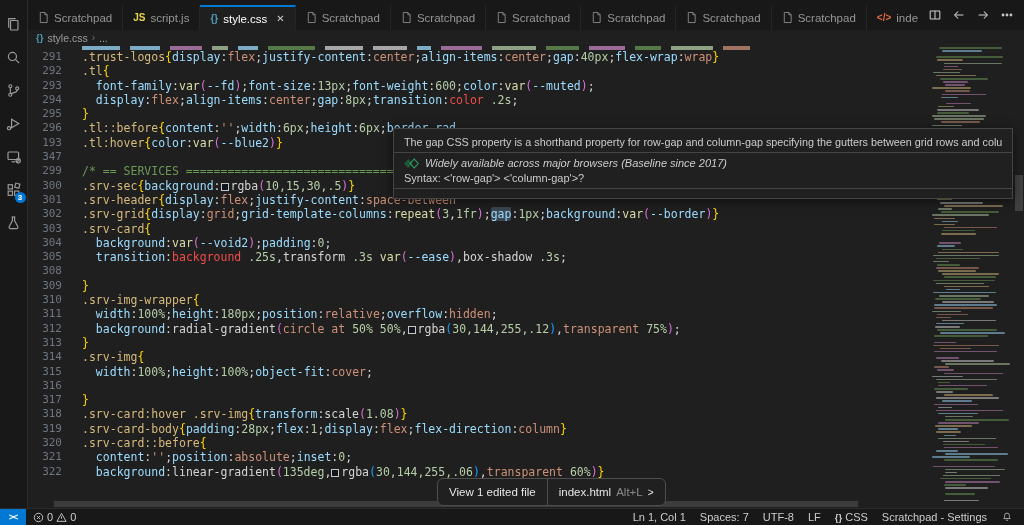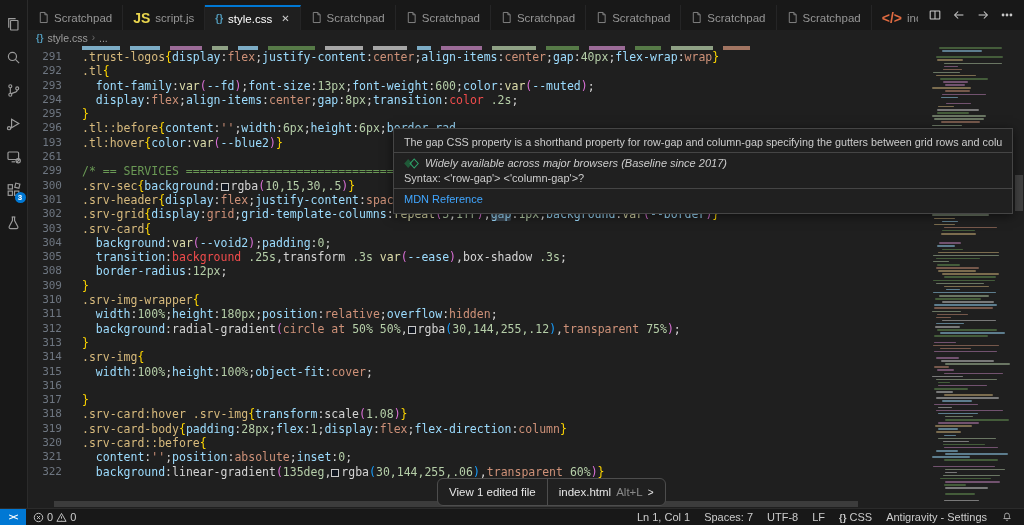--- a/index.html
+++ b/index.html
@@ -14,21 +14,21 @@
   .act-item svg{stroke:#9b9b9b;fill:none;stroke-width:1.1;}
   .badge{position:absolute;right:2px;bottom:3px;background:#0078d4;color:#fff;border-radius:50%;
     width:11px;height:11px;font-size:8px;line-height:11px;text-align:center;font-weight:bold;}
 
   
   #tabbar{position:absolute;left:28px;top:0;right:0;height:30px;background:#181818;display:flex;align-items:flex-end;}
   #tabs{display:flex;height:25px;overflow:hidden;flex:0 1 auto;}
   .tab{display:flex;align-items:center;gap:5px;padding:0 10px;height:25px;background:#181818;
     border-right:1px solid #252526;font-size:11.5px;color:#969696;white-space:nowrap;box-sizing:border-box;cursor:pointer;}
   .tab.active{background:#1f1f1f;color:#ffffff;border-top:2px solid #0078d4;height:25px;}
-  .tabicon{font-size:14px;font-weight:bold;line-height:1;}
+  .tabicon{font-size:10px;font-weight:bold;line-height:1;}
   .tabicon.js{color:#e8d44d;}
   .tabicon.css{color:#519aba;font-size:10px;}
   .tabicon.html{color:#e06b41;}
   .tabicon.file svg{stroke:#8a8a8a;fill:none;stroke-width:1;}
   .tabclose{margin-left:4px;font-size:10px;color:#cccccc;}
   #tab-actions{margin-left:auto;display:flex;align-items:center;gap:10px;padding:0 10px;height:30px;color:#cccccc;}
   #tab-actions svg{stroke:#cccccc;fill:none;stroke-width:1.2;}
 
   
   #breadcrumb{position:absolute;left:28px;top:30px;right:0;height:15px;background:#1f1f1f;
@@ -301,21 +301,21 @@
         </div>
         <div class="code-line">
           <span class="ln">296</span>
           <span class="lc"><span class="tk-sel">.tl::before</span><span class="tk-b1">{</span><span class="tk-prop">content</span><span class="tk-p">:</span><span class="tk-v">''</span><span class="tk-p">;</span><span class="tk-prop">width</span><span class="tk-p">:</span><span class="tk-n">6px</span><span class="tk-p">;</span><span class="tk-prop">height</span><span class="tk-p">:</span><span class="tk-n">6px</span><span class="tk-p">;</span><span class="tk-prop">border-rad</span></span>
         </div>
         <div class="code-line">
           <span class="ln">193</span>
           <span class="lc"><span class="tk-sel">.tl:hover</span><span class="tk-b1">{</span><span class="tk-prop">color</span><span class="tk-p">:</span><span class="tk-f">var</span><span class="tk-b2">(</span><span class="tk-prop">--blue2</span><span class="tk-b2">)</span><span class="tk-b1">}</span></span>
         </div>
         <div class="code-line">
-          <span class="ln">261</span>
+          <span class="ln">347</span>
           <span class="lc"></span>
         </div>
         <div class="code-line">
           <span class="ln">299</span>
           <span class="lc"><span class="tk-c">/* == SERVICES ==========================================</span></span>
         </div>
         <div class="code-line">
           <span class="ln">300</span>
           <span class="lc"><span class="tk-sel">.srv-sec</span><span class="tk-b1">{</span><span class="tk-prop">background</span><span class="tk-p">:</span><span class="tk-sw"></span><span class="tk-w">rgba</span><span class="tk-b2">(</span><span class="tk-n">10,15,30,.5</span><span class="tk-b2">)</span><span class="tk-b1">}</span></span>
         </div>
@@ -334,21 +334,20 @@
         <div class="code-line">
           <span class="ln">304</span>
           <span class="lc"><span class="tk-p">  </span><span class="tk-prop">background</span><span class="tk-p">:</span><span class="tk-f">var</span><span class="tk-b2">(</span><span class="tk-prop">--void2</span><span class="tk-b2">)</span><span class="tk-p">;</span><span class="tk-prop">padding</span><span class="tk-p">:</span><span class="tk-n">0</span><span class="tk-p">;</span></span>
         </div>
         <div class="code-line">
           <span class="ln">305</span>
           <span class="lc"><span class="tk-p">  </span><span class="tk-prop">transition</span><span class="tk-p">:</span><span class="tk-r">background</span><span class="tk-p"> </span><span class="tk-n">.25s</span><span class="tk-p">,</span><span class="tk-w">transform</span><span class="tk-p"> </span><span class="tk-n">.3s</span><span class="tk-p"> </span><span class="tk-f">var</span><span class="tk-b2">(</span><span class="tk-prop">--ease</span><span class="tk-b2">)</span><span class="tk-p">,</span><span class="tk-w">box-shadow</span><span class="tk-p"> </span><span class="tk-n">.3s</span><span class="tk-p">;</span></span>
         </div>
         <div class="code-line">
           <span class="ln">308</span>
-          <span class="lc"><span class="tk-p">  </span><span class="tk-prop">border-radius</span><span class="tk-p">:</span><span class="tk-n">12px</span><span class="tk-p">;</span></span>
         </div>
         <div class="code-line">
           <span class="ln">309</span>
           <span class="lc"><span class="tk-b1">}</span></span>
         </div>
         <div class="code-line">
           <span class="ln">310</span>
           <span class="lc"><span class="tk-sel">.srv-img-wrapper</span><span class="tk-b1">{</span></span>
         </div>
         <div class="code-line">
@@ -552,21 +551,20 @@
       <span>
         <svg width="15" height="11" viewBox="0 0 15 11">
             <path d="M4.2 1l4 4.5-4 4.5-4-4.5z" fill="#1f9d55" opacity=".45"></path>
             <path d="M10.2 1l4 4.5-4 4.5-4-4.5z" fill="none" stroke="#2ea36b" stroke-width="1.1"></path>
           </svg>
       </span>
       <span>Widely available across major browsers (Baseline since 2017)</span>
     </div>
     <div class="row">Syntax: &lt;'row-gap'&gt; &lt;'column-gap'&gt;?</div>
     <div class="divider"></div>
-    <div class="row mdn">MDN Reference</div>
   </div>
 
   <div id="edited-widget">
     <div class="seg">
       <span>View 1 edited file</span>
     </div>
     <div class="seg">
       <span>index.html</span>
       <span class="kbd">Alt+L</span>
       <span class="chev">&gt;</span>
@@ -593,21 +591,21 @@
     </div>
     <div id="sb-right">
       <div class="sb-item">Ln 1, Col 1</div>
       <div class="sb-item">Spaces: 7</div>
       <div class="sb-item">UTF-8</div>
       <div class="sb-item">LF</div>
       <div class="sb-item">
         <span class="sb-braces">{}</span>
         <span>CSS</span>
       </div>
-      <div class="sb-item">Antigravity - Settings</div>
+      <div class="sb-item">Scratchpad - Settings</div>
       <div class="sb-item">
         <svg width="12" height="12" viewBox="0 0 16 16">
             <path d="M8 2.8a3.2 3.2 0 0 1 3.2 3.2v2.6L12.3 10H3.7l1.1-1.4V6A3.2 3.2 0 0 1 8 2.8z"></path>
             <path d="M6.9 11.6a1.1 1.1 0 0 0 2.2 0"></path>
           </svg>
       </div>
     </div>
   </div>
 
 </div>

